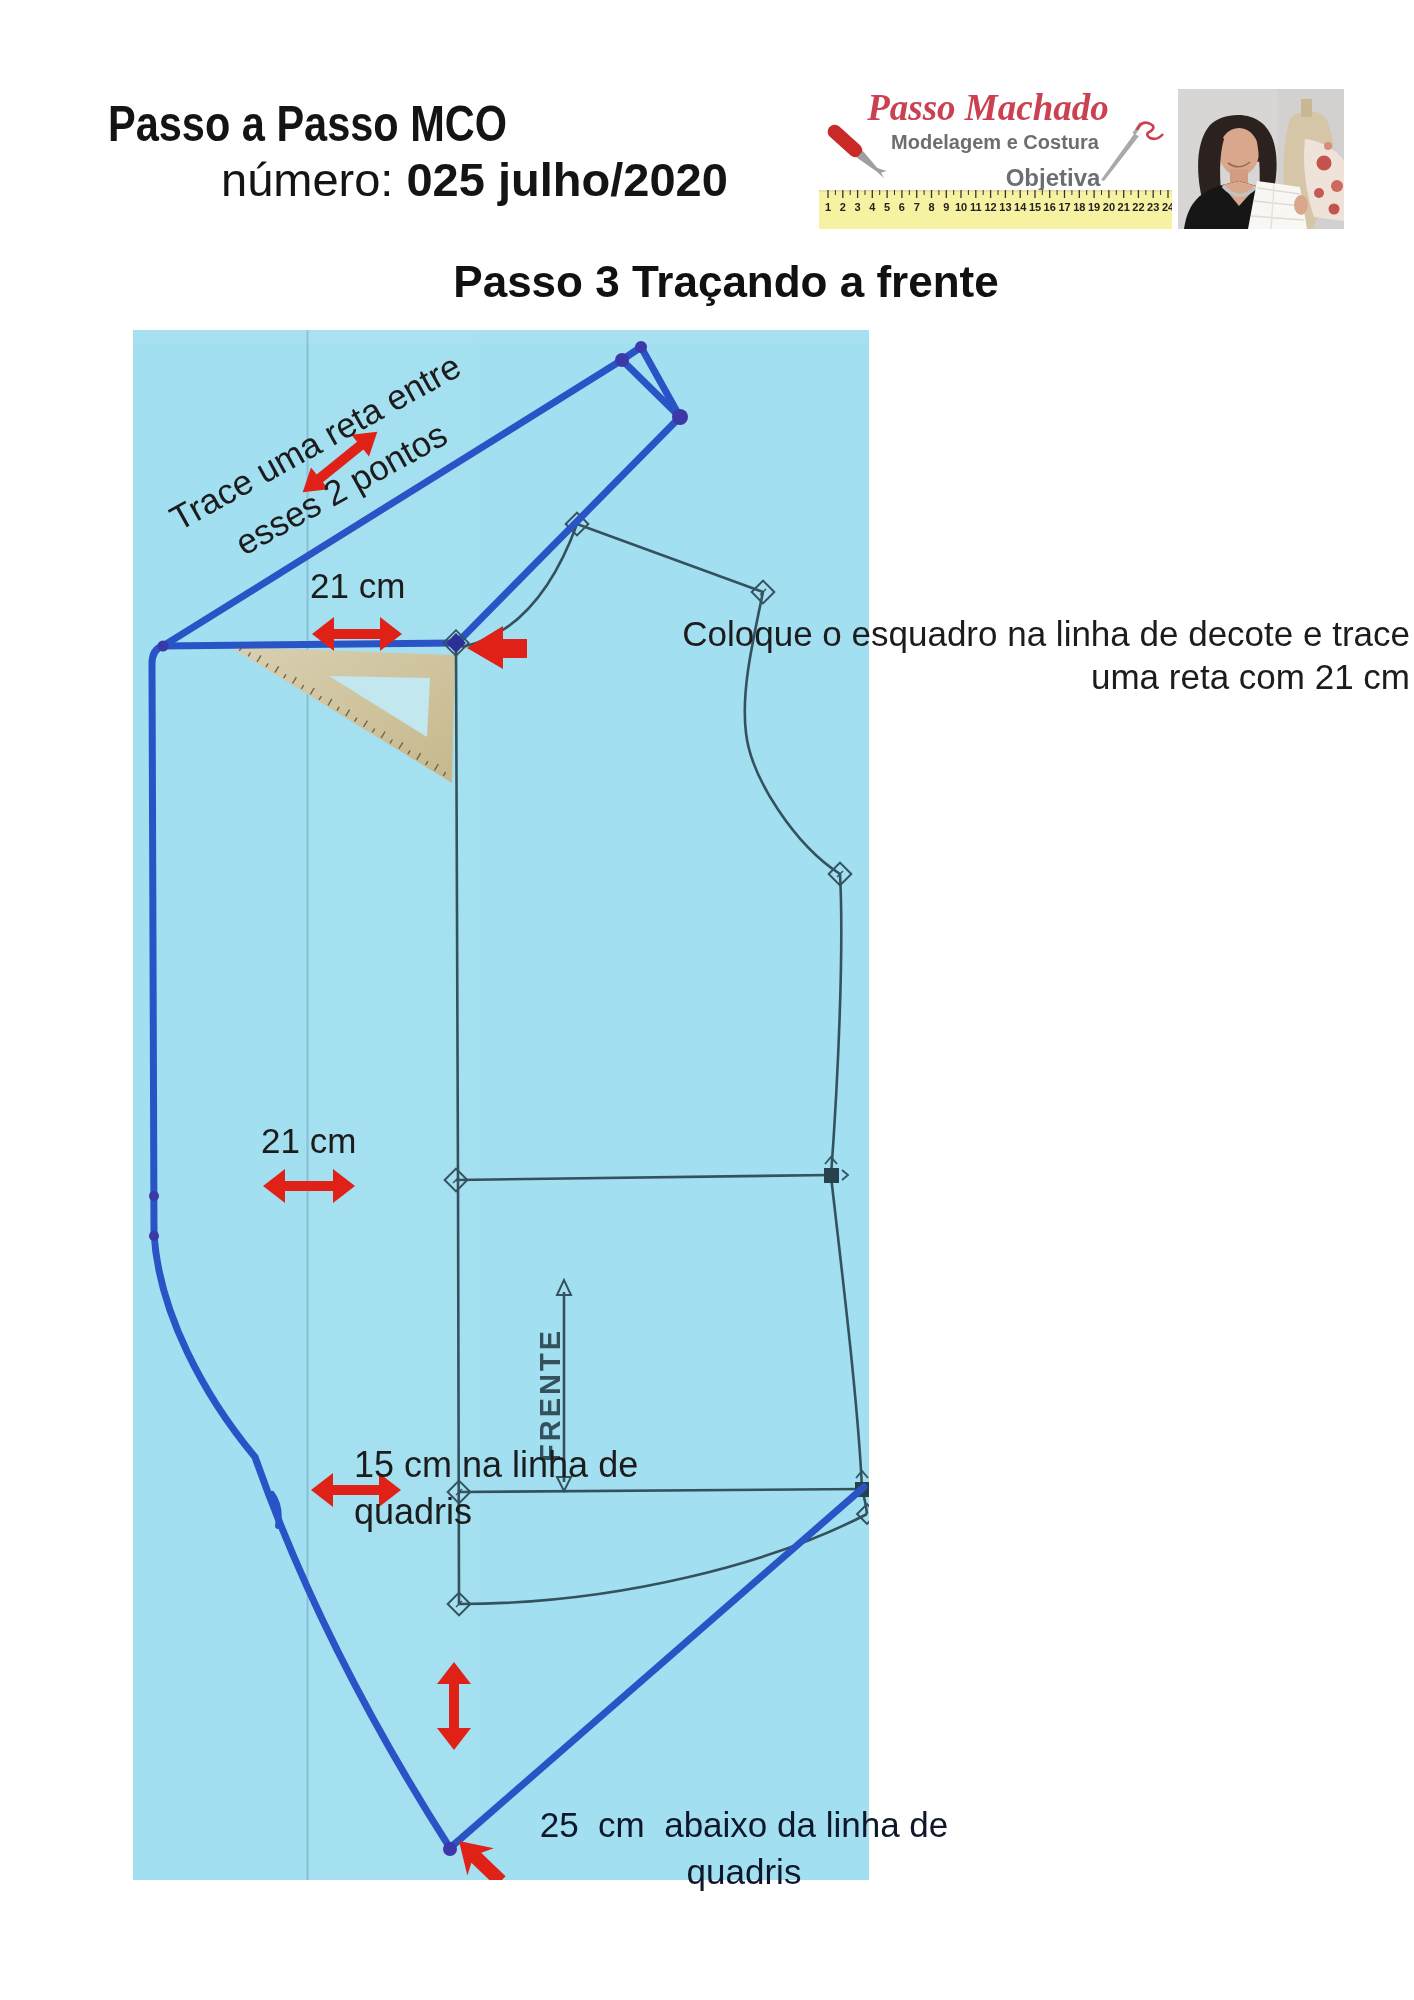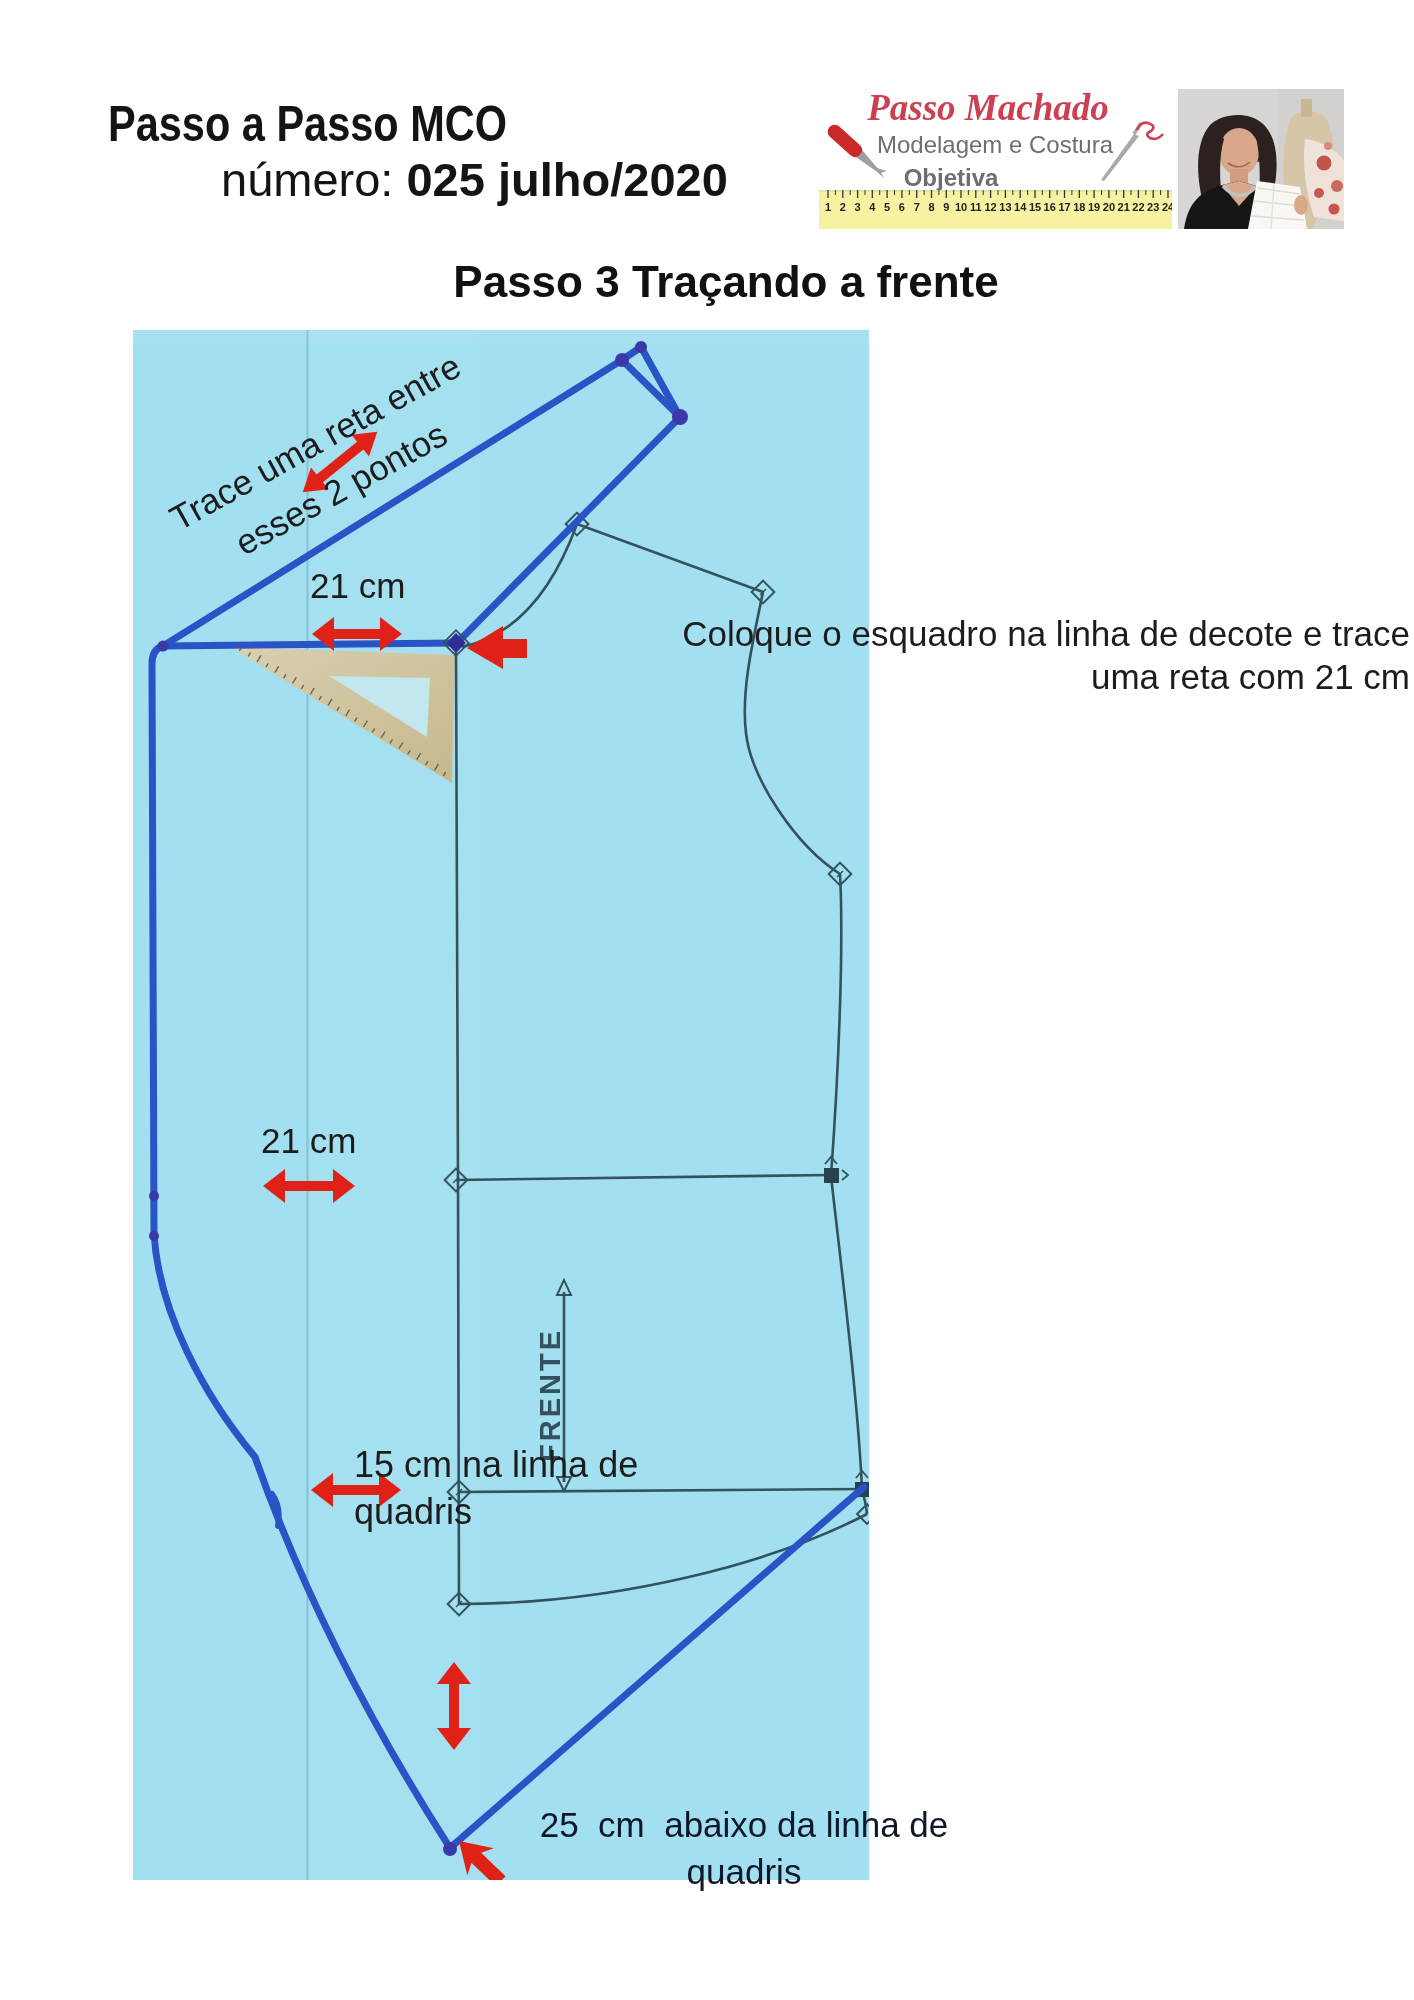--- a/index.html
+++ b/index.html
@@ -9,23 +9,23 @@
 </style>
 </head>
 <body>
 
 <div class="abs" style="left:108px;top:95px;font-size:50px;font-weight:bold;color:#141414;transform:scaleX(0.83);transform-origin:0 0;white-space:nowrap;">Passo a Passo MCO</div>
 
 <div class="abs" style="left:221px;top:152px;font-size:47px;color:#141414;transform:scaleX(1.0);transform-origin:0 0;white-space:nowrap;"><span style="font-weight:normal;">número:</span> <span style="font-weight:bold;">025 julho/2020</span></div>
 
 <div class="abs" style="left:988px;top:86px;transform:translateX(-50%);white-space:nowrap;font-family:'Liberation Serif',serif;font-style:italic;font-weight:bold;font-size:37px;color:#cc4151;">Passo Machado</div>
 
-<div class="abs" style="left:995px;top:131px;transform:translateX(-50%);white-space:nowrap;font-size:24px;font-weight:normal;color:#6d6e71;">Modelagem e Costura</div>
-
-<div class="abs" style="left:951px;top:164px;transform:translateX(-50%);white-space:nowrap;font-size:24px;font-weight:bold;color:#6d6e71;">Objetiva</div>
+<div class="abs" style="left:995px;top:131px;transform:translateX(-50%);white-space:nowrap;font-size:20px;font-weight:bold;color:#6d6e71;">Modelagem e Costura</div>
+
+<div class="abs" style="left:1053px;top:164px;transform:translateX(-50%);white-space:nowrap;font-size:24px;font-weight:bold;color:#6d6e71;">Objetiva</div>
 
 <svg class="abs" style="left:822px;top:112px;" width="72" height="80" viewBox="0 0 72 80">
   <g transform="rotate(-48 36 40)">
     <rect x="28.5" y="2" width="14" height="42" rx="7" fill="#c92a28"></rect>
     <polygon points="31,43 40,43 37,66 34,66" fill="#9f9f9f"></polygon>
     <path d="M34,65 L37,65 L41,74 L36,71 L34,77 Z" fill="#9f9f9f"></path>
   </g>
 </svg>
 
 <svg class="abs" style="left:1093px;top:110px;" width="80" height="80" viewBox="0 0 80 80">

